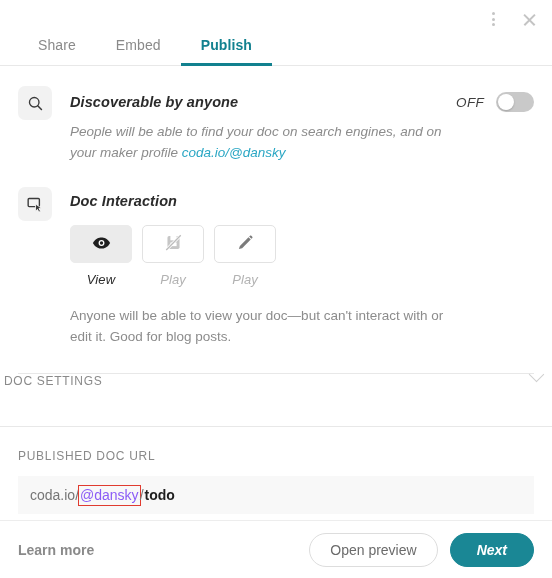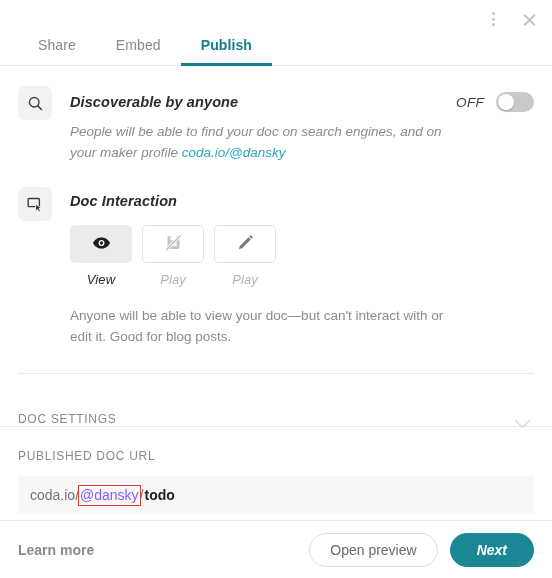--- a/index.html
+++ b/index.html
@@ -199,23 +199,23 @@
 
   .hr {
     height: 1px;
     background: #e8e8e8;
     margin-top: 26px;
   }
 
   
   .collapse-row {
     height: 52px;
-    padding: 0 18px;
-    display: flex;
-    align-items: flex-end;
+    padding: 0 4px;
+    display: flex;
+    align-items: flex-start;
     justify-content: space-between;
     cursor: pointer;
   }
   .collapse-label {
     font-size: 12px;
     letter-spacing: 0.7px;
     color: #8a8a8a;
   }
   .chev {
     width: 11px; height: 11px;

